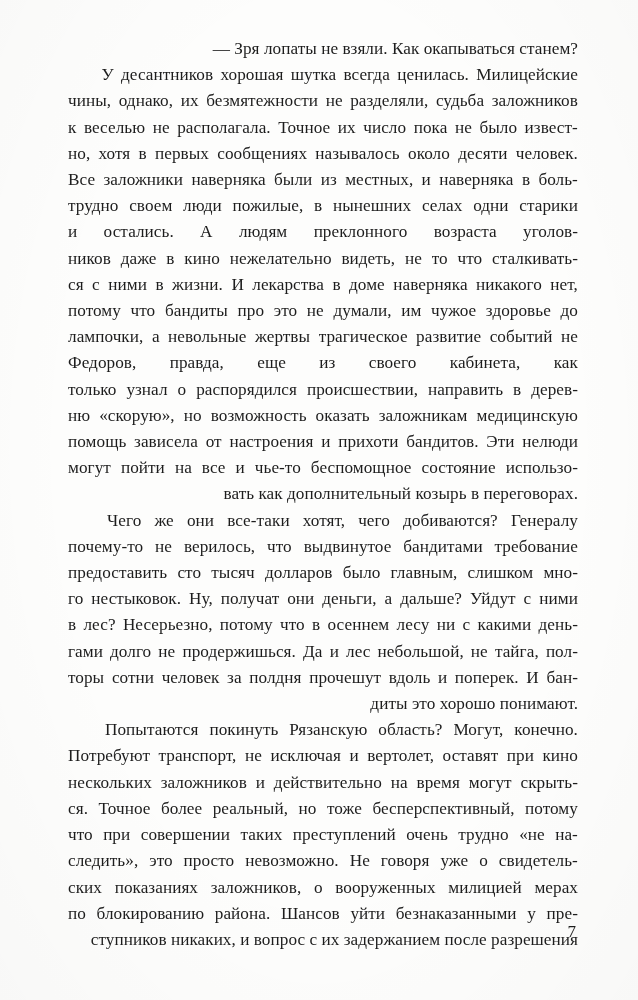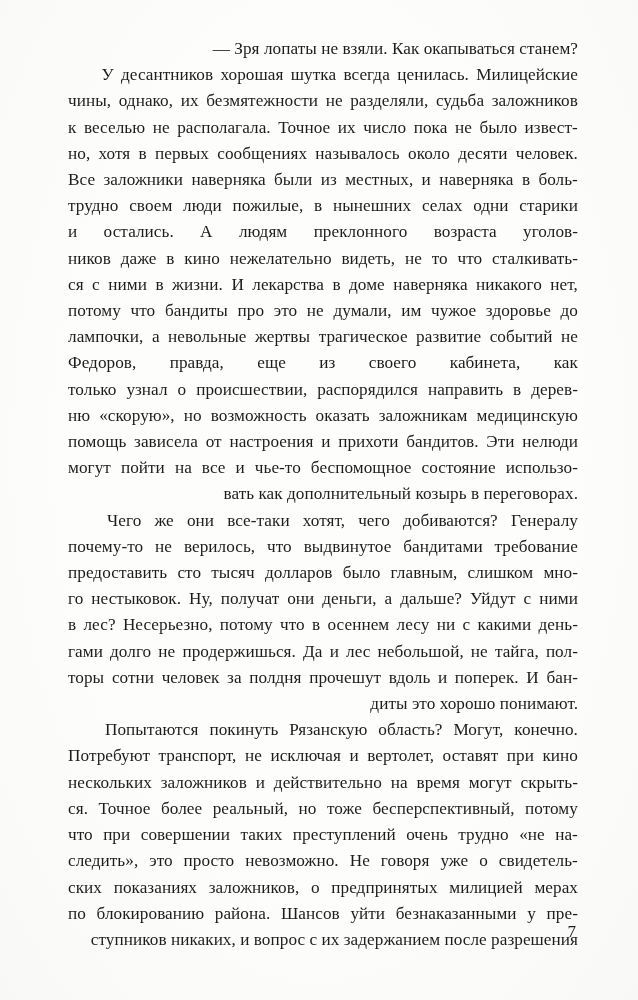--- a/index.html
+++ b/index.html
@@ -101,21 +101,21 @@
         <div class="line"><span class="w">к</span><span class="w">веселью</span><span class="w">не</span><span class="w">располагала.</span><span class="w">Точное</span><span class="w">их</span><span class="w">число</span><span class="w">пока</span><span class="w">не</span><span class="w">было</span><span class="w">извест-</span></div>
         <div class="line"><span class="w">но,</span><span class="w">хотя</span><span class="w">в</span><span class="w">первых</span><span class="w">сообщениях</span><span class="w">называлось</span><span class="w">около</span><span class="w">десяти</span><span class="w">человек.</span></div>
         <div class="line"><span class="w">Все</span><span class="w">заложники</span><span class="w">наверняка</span><span class="w">были</span><span class="w">из</span><span class="w">местных,</span><span class="w">и</span><span class="w">наверняка</span><span class="w">в</span><span class="w">боль-</span></div>
         <div class="line"><span class="w">трудно</span><span class="w">своем</span><span class="w">люди</span><span class="w">пожилые,</span><span class="w">в</span><span class="w">нынешних</span><span class="w">селах</span><span class="w">одни</span><span class="w">старики</span></div>
         <div class="line"><span class="w">и</span><span class="w">остались.</span><span class="w">А</span><span class="w">людям</span><span class="w">преклонного</span><span class="w">возраста</span><span class="w">уголов-</span></div>
         <div class="line"><span class="w">ников</span><span class="w">даже</span><span class="w">в</span><span class="w">кино</span><span class="w">нежелательно</span><span class="w">видеть,</span><span class="w">не</span><span class="w">то</span><span class="w">что</span><span class="w">сталкивать-</span></div>
         <div class="line"><span class="w">ся</span><span class="w">с</span><span class="w">ними</span><span class="w">в</span><span class="w">жизни.</span><span class="w">И</span><span class="w">лекарства</span><span class="w">в</span><span class="w">доме</span><span class="w">наверняка</span><span class="w">никакого</span><span class="w">нет,</span></div>
         <div class="line"><span class="w">потому</span><span class="w">что</span><span class="w">бандиты</span><span class="w">про</span><span class="w">это</span><span class="w">не</span><span class="w">думали,</span><span class="w">им</span><span class="w">чужое</span><span class="w">здоровье</span><span class="w">до</span></div>
         <div class="line"><span class="w">лампочки,</span><span class="w">а</span><span class="w">невольные</span><span class="w">жертвы</span><span class="w">трагическое</span><span class="w">развитие</span><span class="w">событий</span><span class="w">не</span></div>
         <div class="line"><span class="w">Федоров,</span><span class="w">правда,</span><span class="w">еще</span><span class="w">из</span><span class="w">своего</span><span class="w">кабинета,</span><span class="w">как</span></div>
-        <div class="line"><span class="w">только</span><span class="w">узнал</span><span class="w">о</span><span class="w">происшествии,</span><span class="w">распорядился</span><span class="w">направить</span><span class="w">в</span><span class="w">дерев-</span></div>
+        <div class="line"><span class="w">только</span><span class="w">узнал</span><span class="w">о</span><span class="w">распорядился</span><span class="w">происшествии,</span><span class="w">направить</span><span class="w">в</span><span class="w">дерев-</span></div>
         <div class="line"><span class="w">ню</span><span class="w">«скорую»,</span><span class="w">но</span><span class="w">возможность</span><span class="w">оказать</span><span class="w">заложникам</span><span class="w">медицинскую</span></div>
         <div class="line"><span class="w">помощь</span><span class="w">зависела</span><span class="w">от</span><span class="w">настроения</span><span class="w">и</span><span class="w">прихоти</span><span class="w">бандитов.</span><span class="w">Эти</span><span class="w">нелюди</span></div>
         <div class="line"><span class="w">могут</span><span class="w">пойти</span><span class="w">на</span><span class="w">все</span><span class="w">и</span><span class="w">чье-то</span><span class="w">беспомощное</span><span class="w">состояние</span><span class="w">использо-</span></div>
         <div class="line flush"><span>вать как дополнительный козырь в переговорах.</span></div>
       </div>
       <div class="para">
         <div class="line indent"><span class="lead"></span><span class="w">Чего</span><span class="w">же</span><span class="w">они</span><span class="w">все-таки</span><span class="w">хотят,</span><span class="w">чего</span><span class="w">добиваются?</span><span class="w">Генералу</span></div>
         <div class="line"><span class="w">почему-то</span><span class="w">не</span><span class="w">верилось,</span><span class="w">что</span><span class="w">выдвинутое</span><span class="w">бандитами</span><span class="w">требование</span></div>
         <div class="line"><span class="w">предоставить</span><span class="w">сто</span><span class="w">тысяч</span><span class="w">долларов</span><span class="w">было</span><span class="w">главным,</span><span class="w">слишком</span><span class="w">мно-</span></div>
         <div class="line"><span class="w">го</span><span class="w">нестыковок.</span><span class="w">Ну,</span><span class="w">получат</span><span class="w">они</span><span class="w">деньги,</span><span class="w">а</span><span class="w">дальше?</span><span class="w">Уйдут</span><span class="w">с</span><span class="w">ними</span></div>
@@ -124,20 +124,20 @@
         <div class="line"><span class="w">торы</span><span class="w">сотни</span><span class="w">человек</span><span class="w">за</span><span class="w">полдня</span><span class="w">прочешут</span><span class="w">вдоль</span><span class="w">и</span><span class="w">поперек.</span><span class="w">И</span><span class="w">бан-</span></div>
         <div class="line flush"><span>диты это хорошо понимают.</span></div>
       </div>
       <div class="para">
         <div class="line indent"><span class="lead"></span><span class="w">Попытаются</span><span class="w">покинуть</span><span class="w">Рязанскую</span><span class="w">область?</span><span class="w">Могут,</span><span class="w">конечно.</span></div>
         <div class="line"><span class="w">Потребуют</span><span class="w">транспорт,</span><span class="w">не</span><span class="w">исключая</span><span class="w">и</span><span class="w">вертолет,</span><span class="w">оставят</span><span class="w">при</span><span class="w">кино</span></div>
         <div class="line"><span class="w">нескольких</span><span class="w">заложников</span><span class="w">и</span><span class="w">действительно</span><span class="w">на</span><span class="w">время</span><span class="w">могут</span><span class="w">скрыть-</span></div>
         <div class="line"><span class="w">ся.</span><span class="w">Точное</span><span class="w">более</span><span class="w">реальный,</span><span class="w">но</span><span class="w">тоже</span><span class="w">бесперспективный,</span><span class="w">потому</span></div>
         <div class="line"><span class="w">что</span><span class="w">при</span><span class="w">совершении</span><span class="w">таких</span><span class="w">преступлений</span><span class="w">очень</span><span class="w">трудно</span><span class="w">«не</span><span class="w">на-</span></div>
         <div class="line"><span class="w">следить»,</span><span class="w">это</span><span class="w">просто</span><span class="w">невозможно.</span><span class="w">Не</span><span class="w">говоря</span><span class="w">уже</span><span class="w">о</span><span class="w">свидетель-</span></div>
-        <div class="line"><span class="w">ских</span><span class="w">показаниях</span><span class="w">заложников,</span><span class="w">о</span><span class="w">предпринятых</span><span class="w">милицией</span><span class="w">мерах</span></div>
+        <div class="line"><span class="w">ских</span><span class="w">показаниях</span><span class="w">заложников,</span><span class="w">о</span><span class="w">вооруженных</span><span class="w">милицией</span><span class="w">мерах</span></div>
         <div class="line"><span class="w">по</span><span class="w">блокированию</span><span class="w">района.</span><span class="w">Шансов</span><span class="w">уйти</span><span class="w">безнаказанными</span><span class="w">у</span><span class="w">пре-</span></div>
         <div class="line flush"><span>ступников никаких, и вопрос с их задержанием после разрешения</span></div>
       </div>
     </div>
 
   <div class="page-number">7</div>
 </div>
 
 </body></html>

